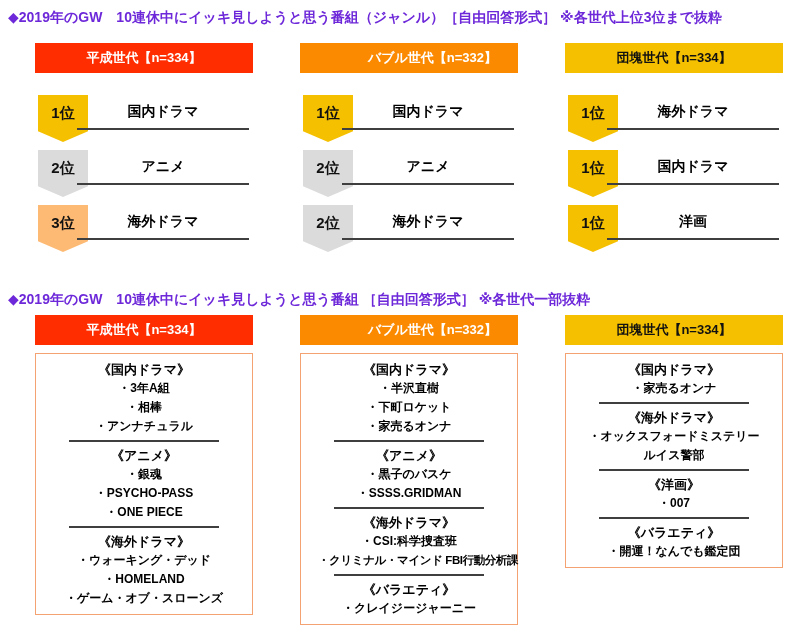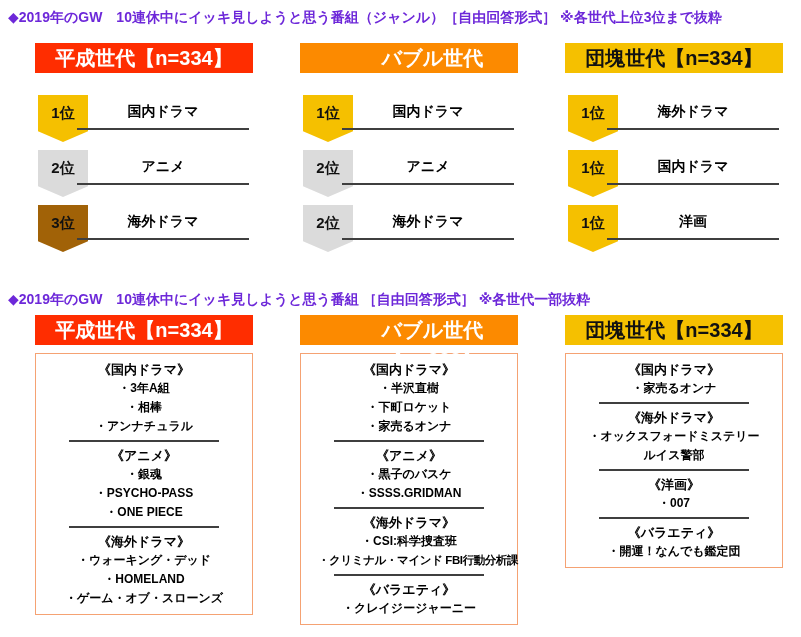--- a/index.html
+++ b/index.html
@@ -31,21 +31,21 @@
   
   .s1col{
     position:absolute;
     top:43px;
     width:218px;
   }
   .col-header{
     height:30px;
     line-height:30px;
     text-align:center;
-    font-size:20px;
+    font-size:13px;
     font-weight:bold;
   }
   .col-header[data-variant="heisei"]{background:#FF2D00;color:#ffffff;}
   .col-header[data-variant="bubble"]{background:#FC8A00;color:#ffffff;padding-left:47px;}
   .col-header[data-variant="dankai"]{background:#F5C000;color:#111111;}
 
   .rank-row{
     position:relative;
     height:55px;
   }
@@ -58,21 +58,21 @@
     height:47px;
     line-height:36px;
     text-align:center;
     font-size:15px;
     font-weight:bold;
     color:#111;
     clip-path:polygon(0 0,100% 0,100% 77%,50% 100%,0 77%);
   }
   .badge[data-tier="gold"]{background:#F5C000;}
   .badge[data-tier="silver"]{background:#DBDBDB;}
-  .badge[data-tier="bronze"]{background:#a16207;}
+  .badge[data-tier="bronze"]{background:#fdba74;}
   .genre{
     position:absolute;
     left:42px;
     right:4px;
     top:0;
     height:33px;
     line-height:33px;
     text-align:center;
     font-size:14px;
     font-weight:bold;

